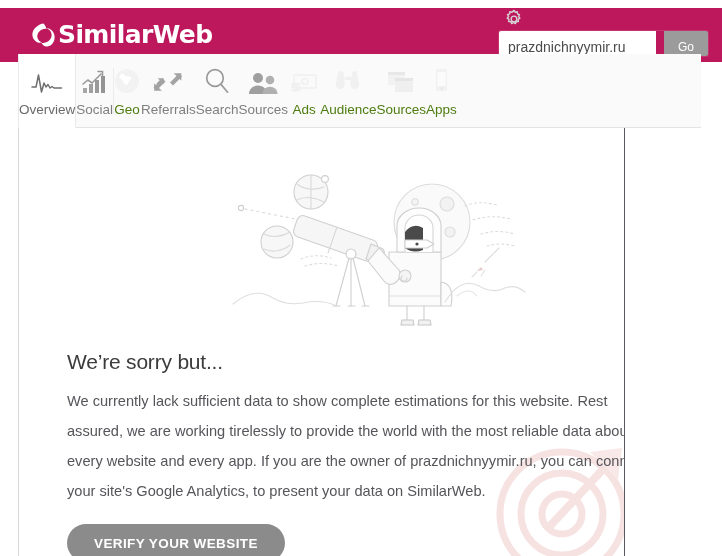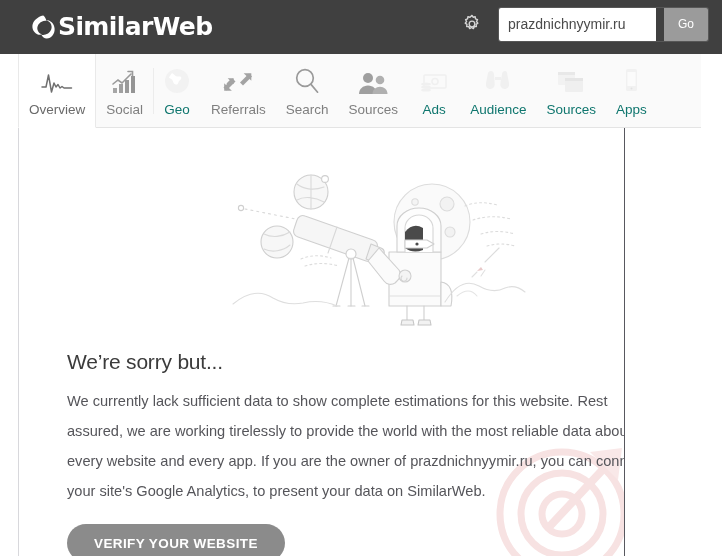--- a/index.html
+++ b/index.html
@@ -10,23 +10,23 @@
     overflow: hidden;
   }
   #app {
     position: relative;
     width: 722px; height: 556px;
     background: #ffffff;
   }
 
   
   .header {
-    position: absolute; left: 0; top: 0;
+    position: absolute; left: 0; top: 8px;
     width: 722px; height: 54px;
-    background: #404040;
+    background: #be185d;
     display: flex; align-items: center;
   }
   .logo-wrap {
     display: flex; align-items: center;
     margin-left: 30px;
     height: 54px;
   }
   .logo-mark {
     width: 26px; height: 26px;
     margin-right: 2px;
@@ -36,21 +36,21 @@
     color: #ffffff;
     font-size: 25px;
     font-weight: bold;
     letter-spacing: -0.6px;
     line-height: 26px;
     font-family: "DejaVu Sans", sans-serif;
   }
   .header-right {
     position: absolute; right: 0; top: 0;
     height: 48px;
-    display: flex; align-items: center;
+    display: flex;  flex-direction: column;
   }
   .gear-btn {
     width: 30px; height: 30px;
     margin-right: 12px;
     display: flex; align-items: center; justify-content: center;
     cursor: pointer;
   }
   .search-group {
     display: flex; align-items: stretch;
     height: 33px;
@@ -85,21 +85,21 @@
     width: 683px; height: 74px;
     background: #fafafa;
     border-bottom: 1px solid #e4e4e4;
     display: flex;
     align-items: flex-start;
   }
   .nav-item {
     height: 73px;
     display: flex; flex-direction: column;
     align-items: center; justify-content: center;
-    padding: 0 10px;
+    padding: 0 0;
     cursor: pointer;
     position: relative;
     background: transparent;
   }
   .nav-item .nav-ico {
     height: 30px;
     display: flex; align-items: flex-end; justify-content: center;
     margin-bottom: 8px;
   }
   .nav-label {
@@ -110,21 +110,21 @@
     font-family: "Liberation Sans", sans-serif;
   }
   .nav-item.active {
     background: #ffffff;
     border-left: 1px solid #e9e9e9;
     border-right: 1px solid #e9e9e9;
     border-bottom: 1px solid #ffffff;
     height: 74px;
   }
   .nav-item.active .nav-label { color: #6a6a6a; }
-  .nav-item.dim .nav-label { color: #0f766e; }
+  .nav-item.dim .nav-label { color: #4d7c0f; }
   .nav-item.sep::before {
     content: "";
     position: absolute;
     left: 0; top: 14px;
     width: 1px; height: 46px;
     background: #ececec;
   }
 
   
   .panel {

